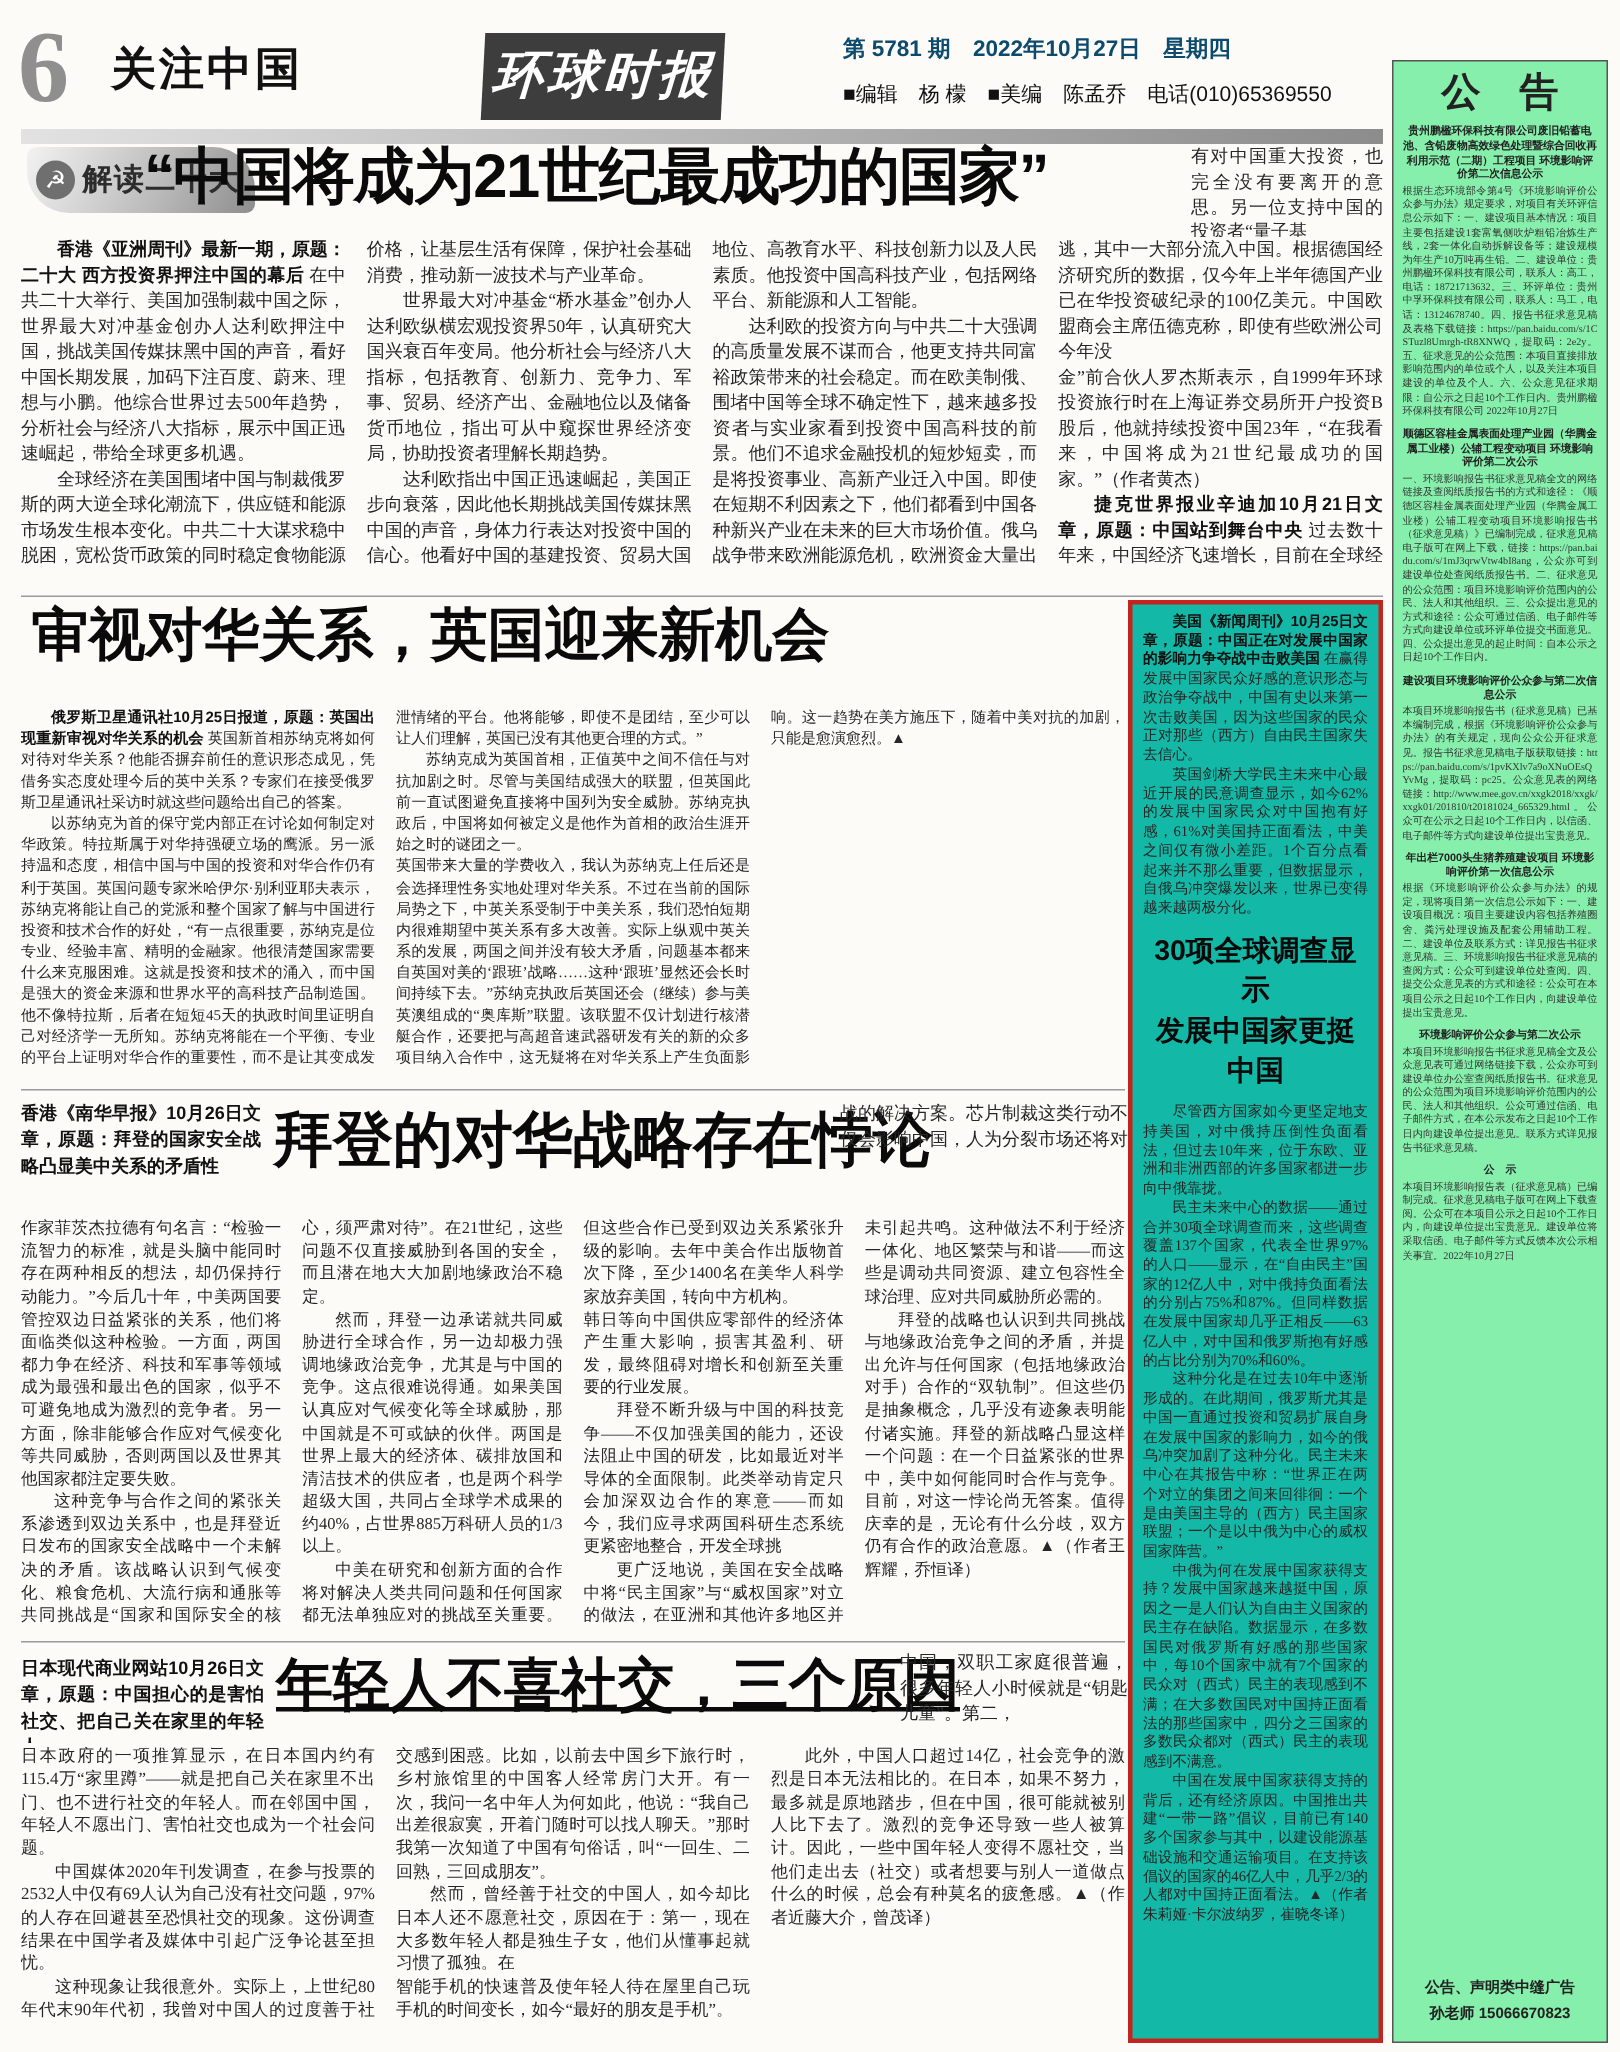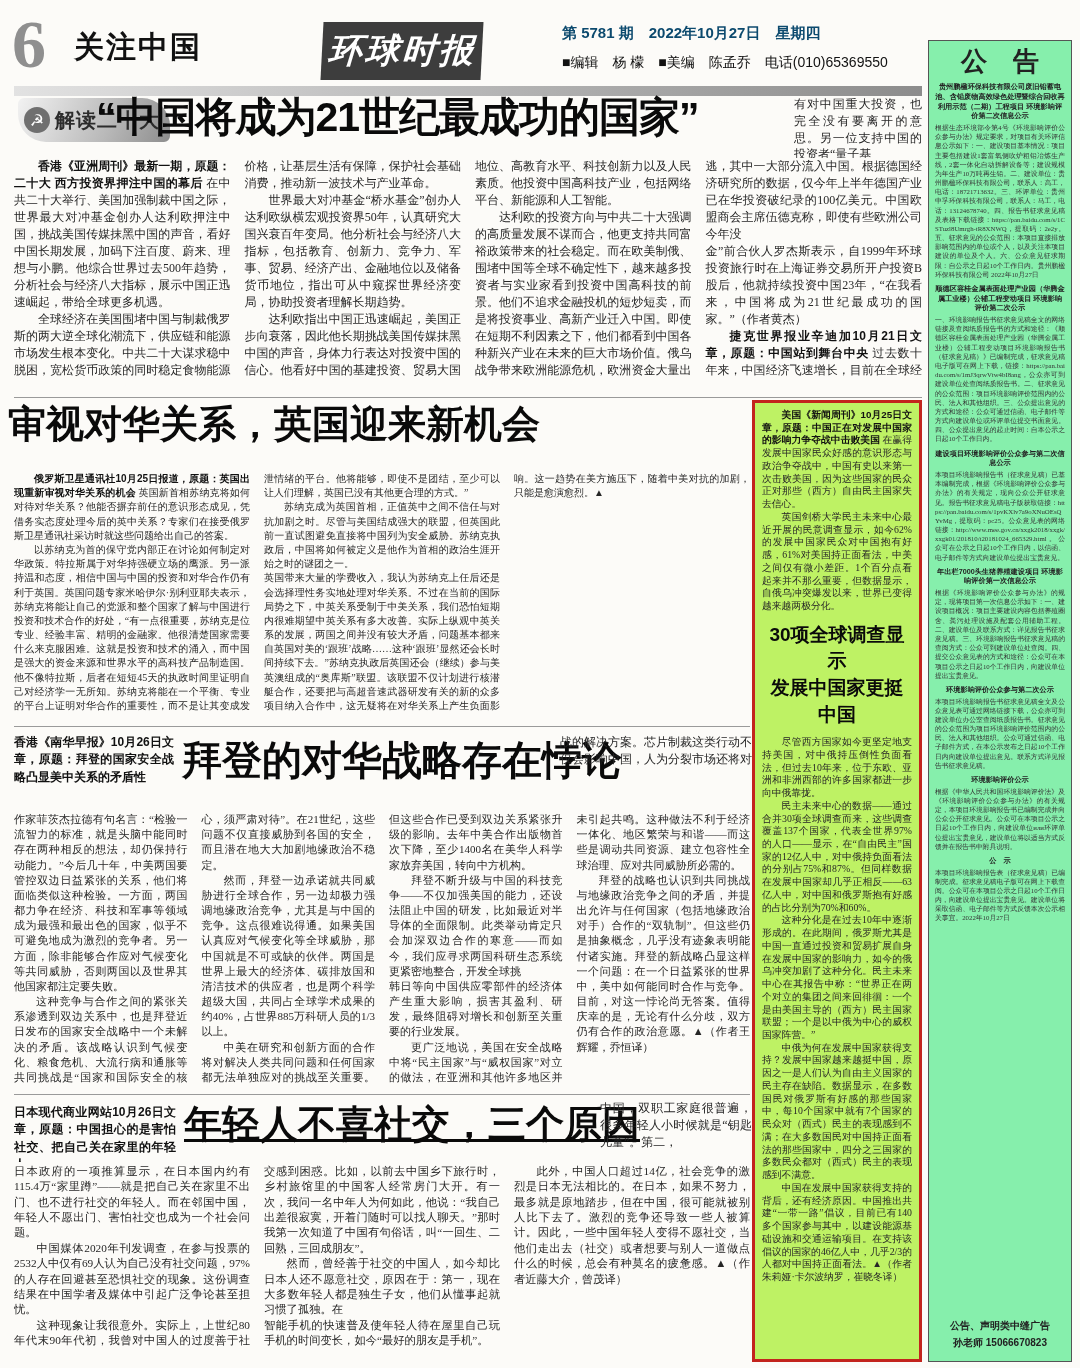--- a/index.html
+++ b/index.html
@@ -21,36 +21,36 @@
   .hr-thin{position:absolute;height:1px;background:#9a9a9a;}
   
   .badge{position:absolute;left:18px;top:98px;width:152px;height:44px;display:flex;align-items:center;gap:5px;
          background:linear-gradient(115deg,#f2f2f2,#b9b9b9 60%,#8d8d8d);border-radius:6px 28px 6px 28px;padding:2px 6px;box-sizing:border-box;}
   .badge .emblem{width:26px;height:26px;border-radius:50%;background:#6f6f6f;color:#fff;display:flex;align-items:center;justify-content:center;font-size:16px;flex:0 0 auto;}
   .badge .btxt{font:bold 20px/1 "Liberation Sans","DejaVu Sans",sans-serif;color:#2c2c2c;letter-spacing:1px;}
   .a1-headline{position:absolute;left:96px;top:94px;width:700px;font:900 41px/1.15 "Liberation Sans","DejaVu Sans",sans-serif;color:#0a0a0a;letter-spacing:-1px;white-space:nowrap;}
   .a1-side{position:absolute;left:794px;top:96px;width:128px;height:62px;font:12px/1.4 "Liberation Serif",serif;overflow:hidden;}
   .a1-body{position:absolute;left:14px;top:158px;width:908px;height:236px;column-count:4;column-gap:14px;font-size:12px;line-height:1.42;overflow:hidden;}
   
-  .a2-headline{position:absolute;left:8px;top:404px;font:900 38px/1.1 "Liberation Sans","DejaVu Sans",sans-serif;color:#0a0a0a;white-space:nowrap;}
+  .a2-headline{position:absolute;left:21px;top:404px;font:900 38px/1.1 "Liberation Sans","DejaVu Sans",sans-serif;color:#0a0a0a;white-space:nowrap;}
   .a2-side{position:absolute;left:530px;top:402px;width:220px;height:66px;font:12px/1.4 "Liberation Serif",serif;overflow:hidden;}
   .a2-body{position:absolute;left:14px;top:472px;width:736px;height:246px;column-count:3;column-gap:14px;font-size:10px;line-height:1.42;overflow:hidden;}
   
   .a3-byline{position:absolute;left:14px;top:734px;width:160px;height:76px;font:bold 12px/1.45 "Liberation Sans","DejaVu Sans",sans-serif;color:#111;text-align:justify;overflow:hidden;}
   .a3-headline{position:absolute;left:182px;top:738px;font:900 40px/1.1 "Liberation Sans","DejaVu Sans",sans-serif;color:#0a0a0a;white-space:nowrap;}
   .a3-side{position:absolute;left:560px;top:734px;width:192px;height:56px;font:12px/1.4 "Liberation Serif",serif;overflow:hidden;}
   .a3-body{position:absolute;left:14px;top:812px;width:736px;height:274px;column-count:4;column-gap:14px;font-size:11px;line-height:1.38;overflow:hidden;}
   
   .a4-byline{position:absolute;left:14px;top:1104px;width:162px;height:58px;font:bold 12px/1.45 "Liberation Sans","DejaVu Sans",sans-serif;color:#111;text-align:justify;overflow:hidden;}
   .a4-headline{position:absolute;left:184px;top:1104px;font:900 38px/1.1 "Liberation Sans","DejaVu Sans",sans-serif;color:#0a0a0a;white-space:nowrap;text-decoration:underline;}
   .a4-side{position:absolute;left:600px;top:1100px;width:152px;height:62px;font:12px/1.4 "Liberation Serif",serif;overflow:hidden;}
   .a4-body{position:absolute;left:14px;top:1164px;width:736px;height:198px;column-count:3;column-gap:14px;font-size:11.3px;line-height:1.36;overflow:hidden;}
   
   .red-box{position:absolute;left:752px;top:400px;width:170px;height:962px;border:3px solid #c3241d;box-sizing:border-box;
-           padding:6px 7px;overflow:hidden;background:#bef264;}
+           padding:6px 7px;overflow:hidden;background:#14b8a6;}
   .red-box .bp{font-size:9.8px;line-height:1.3;}
   .red-subhead{margin:9px 0 8px;text-align:center;font:900 19px/1.4 "Liberation Sans","DejaVu Sans",sans-serif;color:#0a0a0a;}
   
   .notice-box{position:absolute;left:928px;top:40px;width:144px;height:1322px;border:1px solid #555;box-sizing:border-box;
               padding:5px 6px 44px;overflow:hidden;background:#86efac;}
   .notice-title{text-align:center;font:bold 26px/1.2 "Liberation Sans","DejaVu Sans",sans-serif;color:#222;margin:0 0 5px;}
   .n-sec{margin-bottom:5px;}
   .n-sec-title{font:bold 7.2px/1.35 "Liberation Sans","DejaVu Sans",sans-serif;text-align:center;color:#222;margin-bottom:2px;}
   .n-sec-body{font:6.8px/1.35 "Liberation Serif",serif;text-align:justify;color:#333;word-break:break-all;}
   .notice-contact{position:absolute;left:6px;right:6px;bottom:10px;text-align:center;
@@ -100,22 +100,22 @@
 
   <div class="a3-byline">香港《南华早报》10月26日文章，原题：拜登的国家安全战略凸显美中关系的矛盾性</div>
   <div class="a3-headline">拜登的对华战略存在悖论</div>
   <div class="a3-side bp flush">战的解决方案。芯片制裁这类行动不仅会影响中国，人为分裂市场还将对</div>
   <div class="a3-body cols">
 
   <p class="bp flush">作家菲茨杰拉德有句名言：“检验一流智力的标准，就是头脑中能同时存在两种相反的想法，却仍保持行动能力。”今后几十年，中美两国要管控双边日益紧张的关系，他们将面临类似这种检验。一方面，两国都力争在经济、科技和军事等领域成为最强和最出色的国家，似乎不可避免地成为激烈的竞争者。另一方面，除非能够合作应对气候变化等共同威胁，否则两国以及世界其他国家都注定要失败。</p>
       <p class="bp">这种竞争与合作之间的紧张关系渗透到双边关系中，也是拜登近日发布的国家安全战略中一个未解决的矛盾。该战略认识到气候变化、粮食危机、大流行病和通胀等共同挑战是“国家和国际安全的核心，须严肃对待”。在21世纪，这些问题不仅直接威胁到各国的安全，而且潜在地大大加剧地缘政治不稳定。</p>
       <p class="bp">然而，拜登一边承诺就共同威胁进行全球合作，另一边却极力强调地缘政治竞争，尤其是与中国的竞争。这点很难说得通。如果美国认真应对气候变化等全球威胁，那中国就是不可或缺的伙伴。两国是世界上最大的经济体、碳排放国和清洁技术的供应者，也是两个科学超级大国，共同占全球学术成果的约40%，占世界885万科研人员的1/3以上。</p>
       <p class="bp">中美在研究和创新方面的合作将对解决人类共同问题和任何国家都无法单独应对的挑战至关重要。但这些合作已受到双边关系紧张升级的影响。去年中美合作出版物首次下降，至少1400名在美华人科学家放弃美国，转向中方机构。</p>
+      <p class="bp flush">韩日等向中国供应零部件的经济体产生重大影响，损害其盈利、研发，最终阻碍对增长和创新至关重要的行业发展。</p>
       <p class="bp">拜登不断升级与中国的科技竞争——不仅加强美国的能力，还设法阻止中国的研发，比如最近对半导体的全面限制。此类举动肯定只会加深双边合作的寒意——而如今，我们应寻求两国科研生态系统更紧密地整合，开发全球挑</p>
-      <p class="bp flush">韩日等向中国供应零部件的经济体产生重大影响，损害其盈利、研发，最终阻碍对增长和创新至关重要的行业发展。</p>
       <p class="bp">更广泛地说，美国在安全战略中将“民主国家”与“威权国家”对立的做法，在亚洲和其他许多地区并未引起共鸣。这种做法不利于经济一体化、地区繁荣与和谐——而这些是调动共同资源、建立包容性全球治理、应对共同威胁所必需的。</p>
       <p class="bp">拜登的战略也认识到共同挑战与地缘政治竞争之间的矛盾，并提出允许与任何国家（包括地缘政治对手）合作的“双轨制”。但这些仍是抽象概念，几乎没有迹象表明能付诸实施。拜登的新战略凸显这样一个问题：在一个日益紧张的世界中，美中如何能同时合作与竞争。目前，对这一悖论尚无答案。值得庆幸的是，无论有什么分歧，双方仍有合作的政治意愿。▲（作者王辉耀，乔恒译）</p>
     </div>
 
   <div class="hr-thin" style="left:14px;top:1094px;width:736px;"></div>
 
   <div class="a4-byline">日本现代商业网站10月26日文章，原题：中国担心的是害怕社交、把自己关在家里的年轻人</div>
   <div class="a4-headline">年轻人不喜社交，三个原因</div>
   <div class="a4-side bp flush">中国，双职工家庭很普遍，很多年轻人小时候就是“钥匙儿童”。第二，</div>
   <div class="a4-body cols">
@@ -166,24 +166,20 @@
       </div>
         <div class="n-sec">
         <div class="n-sec-title">年出栏7000头生猪养殖建设项目 环境影响评价第一次信息公示</div>
         <div class="n-sec-body">根据《环境影响评价公众参与办法》的规定，现将项目第一次信息公示如下：一、建设项目概况：项目主要建设内容包括养殖圈舍、粪污处理设施及配套公用辅助工程。二、建设单位及联系方式：详见报告书征求意见稿。三、环境影响报告书征求意见稿的查阅方式：公众可到建设单位处查阅。四、提交公众意见表的方式和途径：公众可在本项目公示之日起10个工作日内，向建设单位提出宝贵意见。</div>
       </div>
         <div class="n-sec">
         <div class="n-sec-title">环境影响评价公众参与第二次公示</div>
         <div class="n-sec-body">本项目环境影响报告书征求意见稿全文及公众意见表可通过网络链接下载，公众亦可到建设单位办公室查阅纸质报告书。征求意见的公众范围为项目环境影响评价范围内的公民、法人和其他组织。公众可通过信函、电子邮件方式，在本公示发布之日起10个工作日内向建设单位提出意见。联系方式详见报告书征求意见稿。</div>
       </div>
         <div class="n-sec">
-        <div class="n-sec-title">环境影响评价公示</div>
-        <div class="n-sec-body">根据《中华人民共和国环境影响评价法》及《环境影响评价公众参与办法》的有关规定，本项目环境影响报告书已编制完成并向公众公开征求意见。公众可在本项目公示之日起10个工作日内，向建设单位или环评单位提出宝贵意见，建设单位将以适当方式反馈并在报告书中附具说明。</div>
-      </div>
-        <div class="n-sec">
         <div class="n-sec-title">公　示</div>
         <div class="n-sec-body">本项目环境影响报告表（征求意见稿）已编制完成。征求意见稿电子版可在网上下载查阅。公众可在本项目公示之日起10个工作日内，向建设单位提出宝贵意见。建设单位将采取信函、电子邮件等方式反馈本次公示相关事宜。2022年10月27日</div>
       </div>
       </div>
     <div class="notice-contact">
       <div>公告、声明类中缝广告</div>
       <div>孙老师 15066670823</div>
     </div>
   </div>
 

